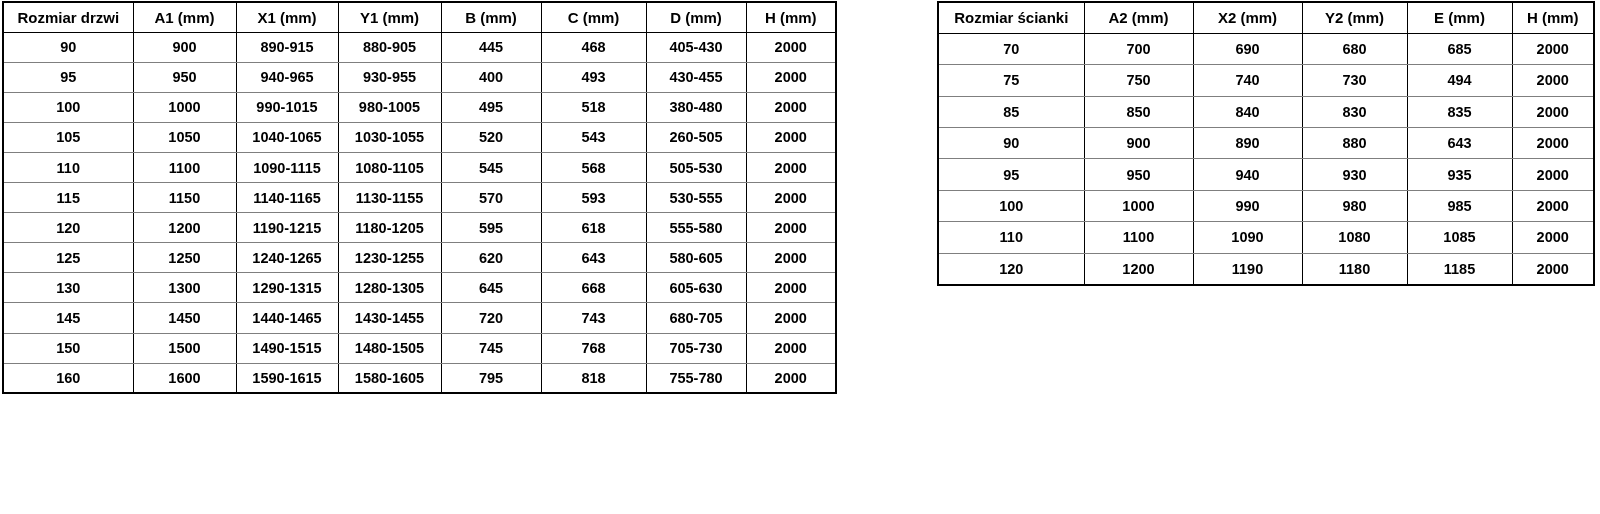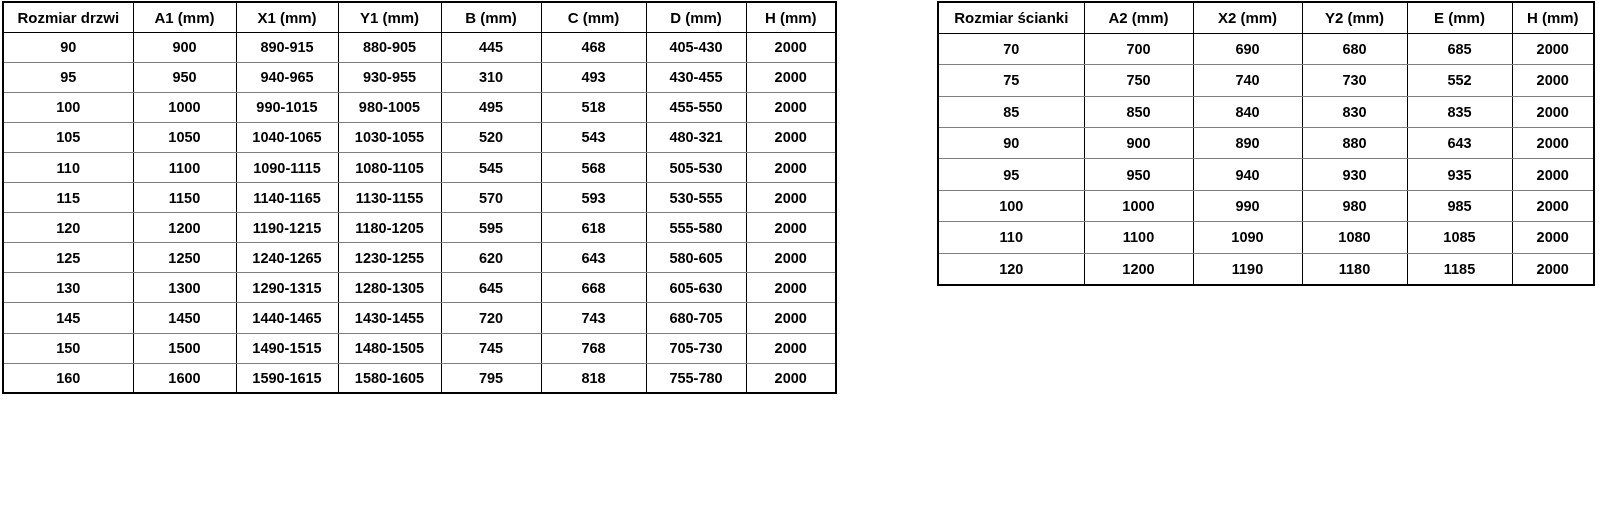--- a/index.html
+++ b/index.html
@@ -85,43 +85,43 @@
           <td>445</td>
           <td>468</td>
           <td>405-430</td>
           <td>2000</td>
         </tr>
         <tr>
           <td>95</td>
           <td>950</td>
           <td>940-965</td>
           <td>930-955</td>
-          <td>310</td>
+          <td>400</td>
           <td>493</td>
           <td>430-455</td>
           <td>2000</td>
         </tr>
         <tr>
           <td>100</td>
           <td>1000</td>
           <td>990-1015</td>
           <td>980-1005</td>
           <td>495</td>
           <td>518</td>
-          <td>455-550</td>
+          <td>380-480</td>
           <td>2000</td>
         </tr>
         <tr>
           <td>105</td>
           <td>1050</td>
           <td>1040-1065</td>
           <td>1030-1055</td>
           <td>520</td>
           <td>543</td>
-          <td>480-321</td>
+          <td>260-505</td>
           <td>2000</td>
         </tr>
         <tr>
           <td>110</td>
           <td>1100</td>
           <td>1090-1115</td>
           <td>1080-1105</td>
           <td>545</td>
           <td>568</td>
           <td>505-530</td>
@@ -226,21 +226,21 @@
           <td>690</td>
           <td>680</td>
           <td>685</td>
           <td>2000</td>
         </tr>
         <tr>
           <td>75</td>
           <td>750</td>
           <td>740</td>
           <td>730</td>
-          <td>552</td>
+          <td>494</td>
           <td>2000</td>
         </tr>
         <tr>
           <td>85</td>
           <td>850</td>
           <td>840</td>
           <td>830</td>
           <td>835</td>
           <td>2000</td>
         </tr>

